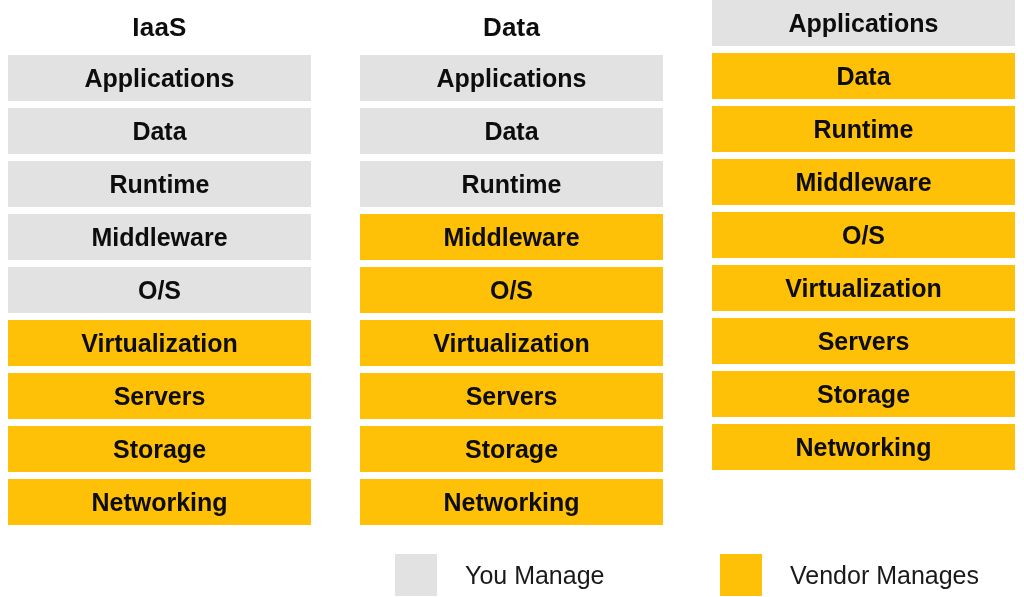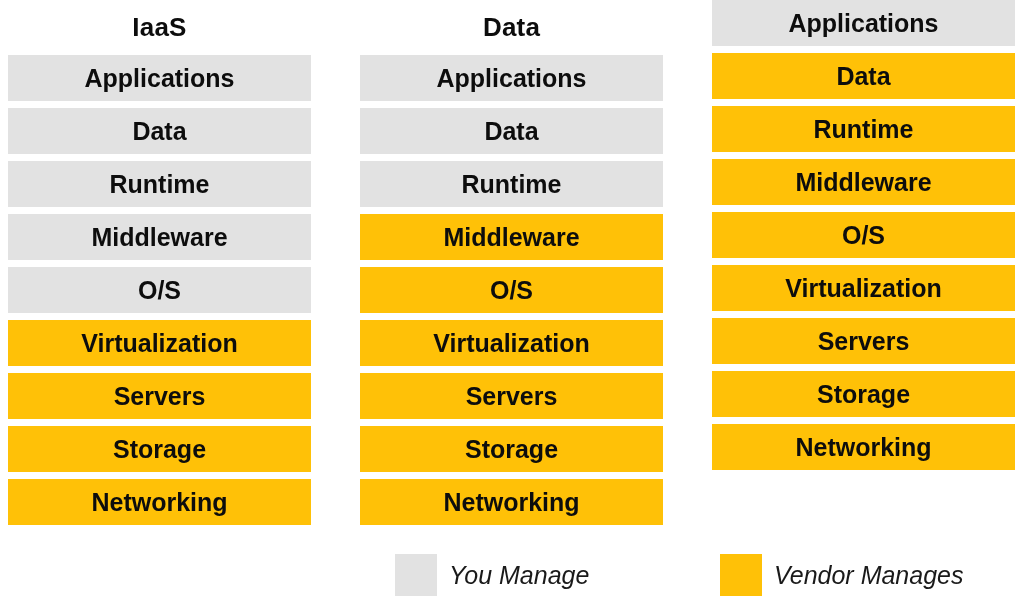--- a/index.html
+++ b/index.html
@@ -41,22 +41,21 @@
     color: #0d0d0d;
   }
   [data-managed="you"]    { background: var(--you-color, #E2E2E2); }
   [data-managed="vendor"] { background: var(--vendor-color, #FFC107); }
   .legend-item {
     position: absolute;
     top: 554px;
     height: 42px;
     display: flex;
     align-items: center;
-    gap: 12px;
-    font-style: italic;
+    gap: 28px;
   }
   .legend-you    { left: 395px; }
   .legend-vendor { left: 720px; }
   .swatch {
     width: 42px;
     height: 42px;
     display: inline-block;
     flex: 0 0 auto;
   }
   .legend-label {

